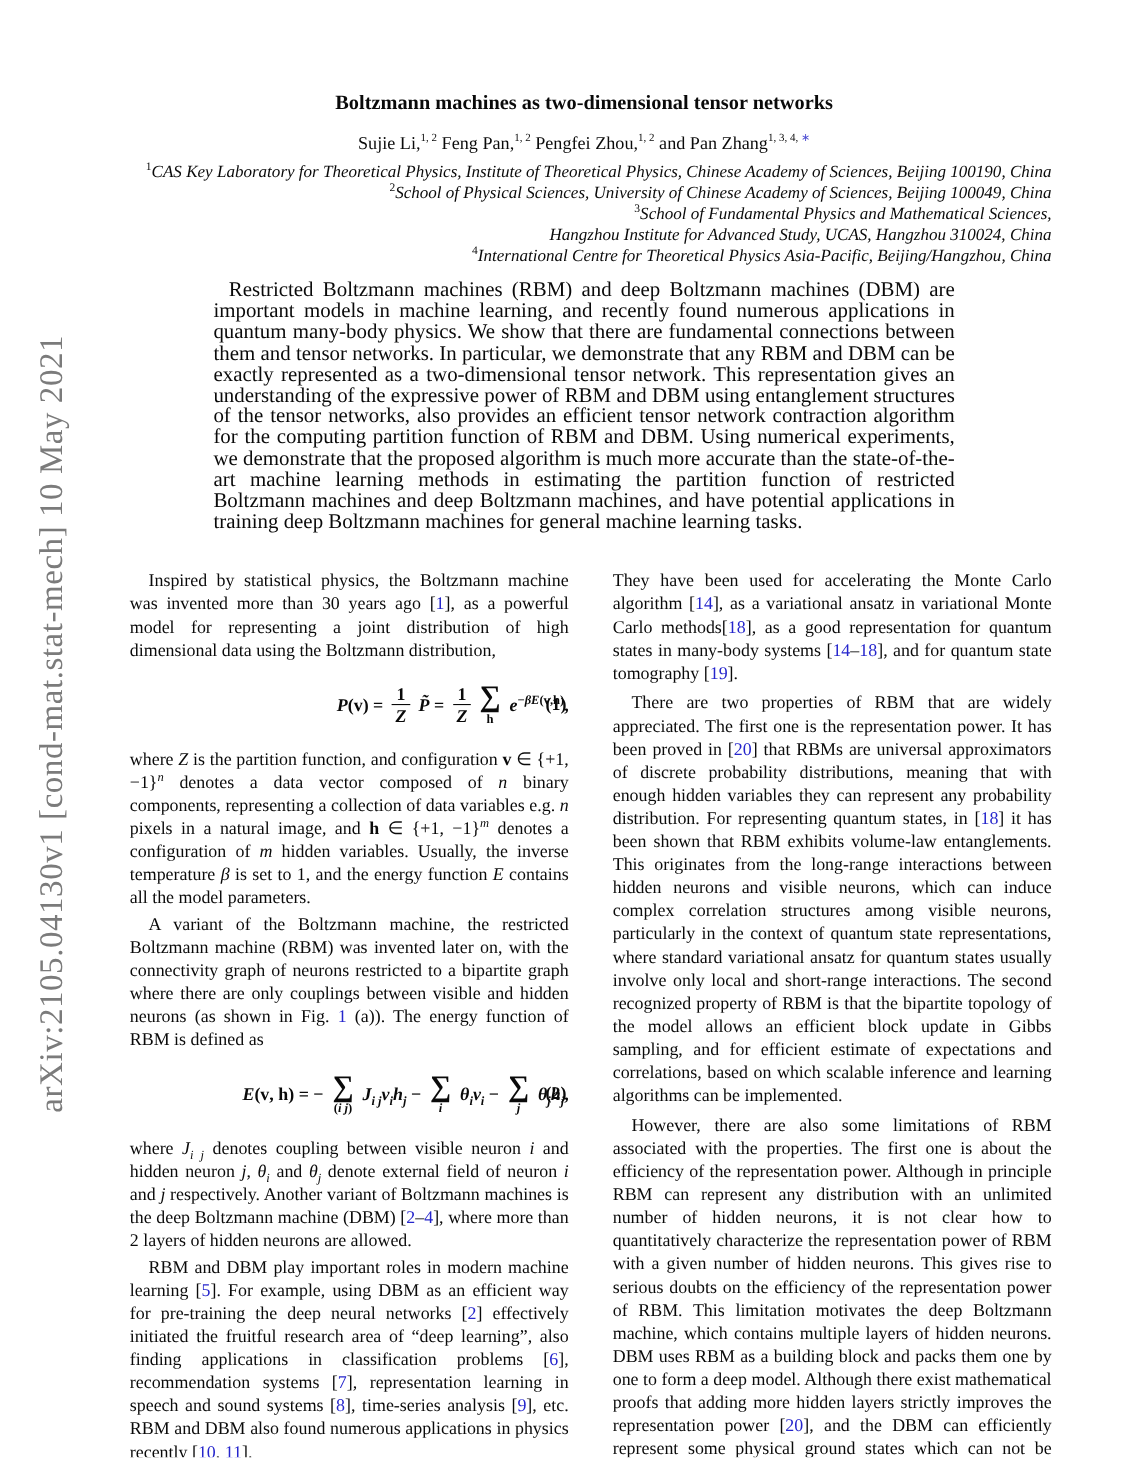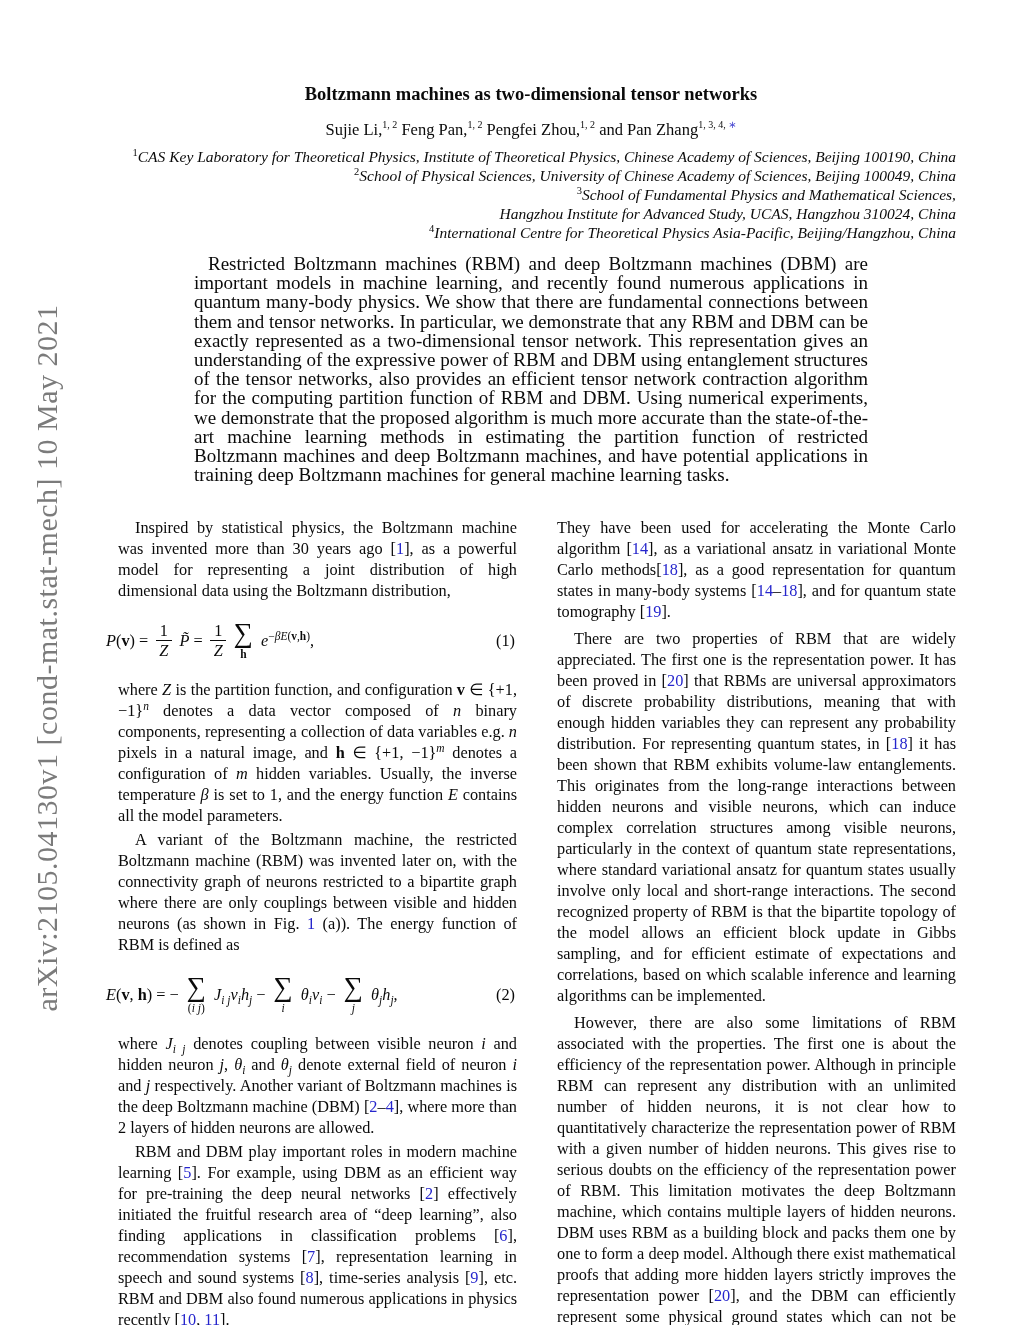--- a/index.html
+++ b/index.html
@@ -26,22 +26,22 @@
   }
   .cols { display:flex; gap:28px; margin-top:33px; }
   .col { width:411px; font-size:16.3px; line-height:21px; text-align:justify; }
   .col p { margin:0 0 3px 12px; }
   .col p.indent { text-indent:17px; }
   .ref { color:#2525cc; text-decoration:none; cursor:pointer; }
   .star { color:#4b4bd2; }
   sup { font-size:70%; line-height:0; }
   sub { font-size:70%; line-height:0; }
   .equation {
-    position:relative; display:flex; justify-content:flex-start; align-items:center;
-    margin:13px 0 13px 0; min-height:52px;
+    position:relative; display:flex; justify-content:flex-end; align-items:center;
+    margin:13px 0 13px 0; min-height:52px;font-weight:bold;
   }
   .eq-body { display:flex; align-items:center; }
   .eq-text { white-space:pre; }
   .eq-number { position:absolute; right:2px; top:50%; transform:translateY(-50%); }
   .frac { display:inline-flex; flex-direction:column; align-items:center; vertical-align:middle; margin:0 3px; }
   .frac .num { border-bottom:1.2px solid #0a0a0a; padding:0 4px 1px 4px; line-height:1.05; }
   .frac .den { padding:1px 4px 0 4px; line-height:1.05; font-style:italic; }
   .sum { display:inline-flex; flex-direction:column; align-items:center; margin:0 4px; }
   .sum .sigma { font-size:27px; line-height:0.95; font-style:normal; }
   .sum .sum-sub { font-size:11.5px; line-height:1; margin-top:2px; }

